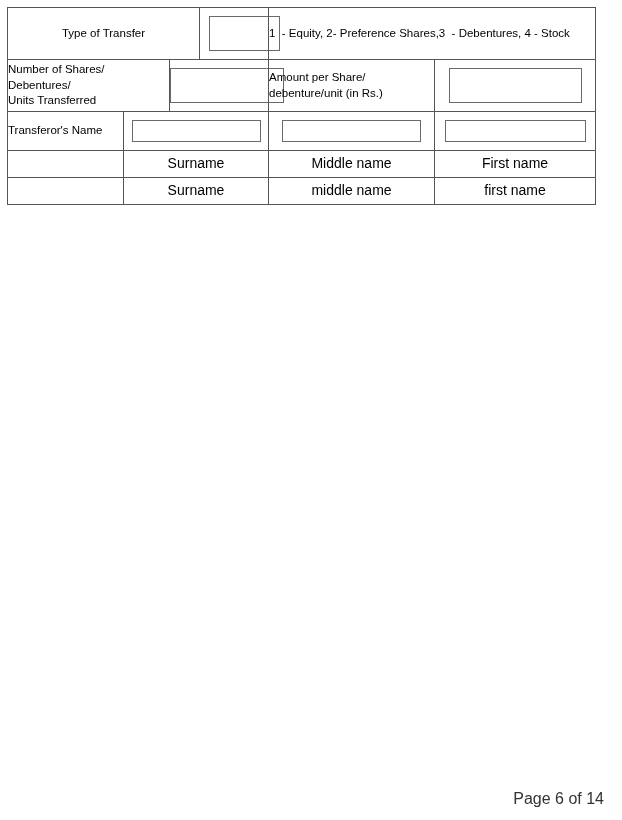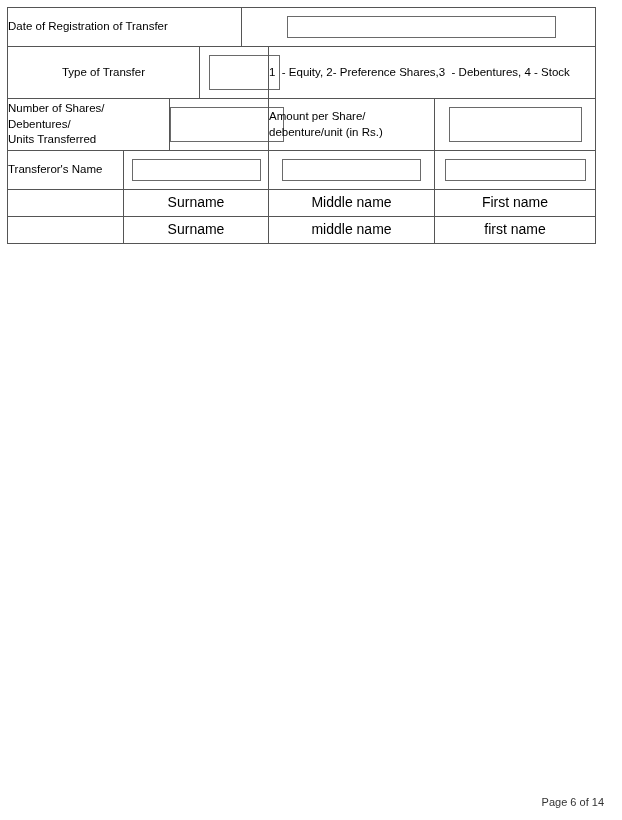--- a/index.html
+++ b/index.html
@@ -88,48 +88,40 @@
     padding: 7px 0 7px 4px;
     font-size: 11.5px;
     white-space: pre;
   }
 
   
   .page-footer {
     position: absolute;
     right: 18px;
     bottom: 12px;
-    font-size: 11px;
+    font-size: 16px;
     color: #333333;
   }
 </style>
 </head>
 <body>
 
 <table class="form-table">
   <colgroup>
     <col style="width:116px">
     <col style="width:46px">
     <col style="width:30px">
     <col style="width:42px">
     <col style="width:27px">
     <col style="width:22px">
     <col style="width:144px">
     <col style="width:161px">
   </colgroup>
 
   <tbody>
-      <tr>
-    <td class="cell-pad cell-label" colspan="4">Date of Registration of Transfer</td>
-    <td colspan="4">
-      <div class="box-wrap">
-        <div class="ibox w-date"></div>
-      </div>
-    </td>
-  </tr>
 
   <tr>
     <td class="cell-pad cell-center cell-label" colspan="3">Type of Transfer</td>
     <td colspan="2">
       <div class="sq-wrap">
         <div class="ibox ibox-sq"></div>
       </div>
     </td>
     <td class="type-desc" colspan="3">1  - Equity, 2- Preference Shares,3  - Debentures, 4 - Stock</td>
   </tr>

